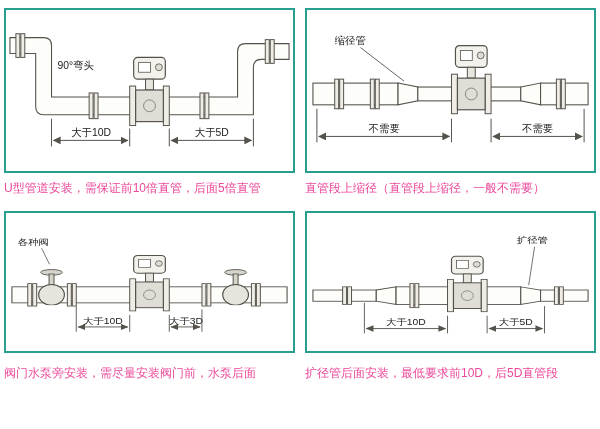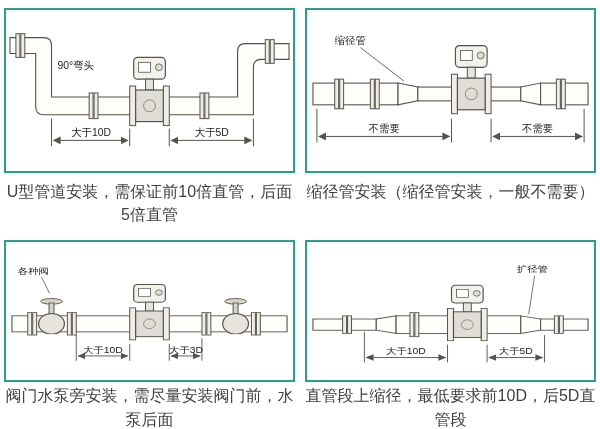--- a/index.html
+++ b/index.html
@@ -2,23 +2,23 @@
 <html style="--accent: #29A08F;"><head>
 <meta charset="utf-8">
 <style>
   *{margin:0;padding:0;box-sizing:border-box}
   html,body{width:600px;height:429px;background:#ffffff;overflow:hidden;
     font-family:"Liberation Sans","DejaVu Sans",sans-serif}
   .grid{display:grid;grid-template-columns:291px 291px;column-gap:10px;row-gap:14px;padding:8px 4px 0}
   .panel{border:2px solid var(--accent,#29a08f);background:#fff}
   .cell-top .panel{height:165px}
   .cell-bottom .panel{height:142px}
-  .caption{text-align:center;font-size:16px;color:#404040;line-height:1.45}
+  .caption{text-align:left;font-size:12px;color:#ec4899;line-height:1.45}
   .cell-top .caption{margin-top:7px}
-  .cell-bottom .caption{margin-top:2px}
+  .cell-bottom .caption{margin-top:12px}
   .panel svg{display:block;width:100%;height:100%}
   .pipe{fill:#fdfdfa;stroke:#55524c;stroke-width:1.1}
   .flange{fill:#efede6;stroke:#55524c;stroke-width:1}
   .dim{stroke:#55524c;stroke-width:1;fill:none}
   .leader{stroke:#55524c;stroke-width:0.9;fill:none}
   .svgtext{font-size:10.5px;fill:#222;font-family:"Liberation Sans","DejaVu Sans",sans-serif}
   .meter-head{fill:#f2f1eb;stroke:#55524c;stroke-width:1.2}
   .meter-display{fill:#fff;stroke:#55524c;stroke-width:.8}
   .meter-knob{fill:#dedcd4;stroke:#55524c;stroke-width:.8}
   .meter-part{fill:#e7e5dd;stroke:#55524c;stroke-width:1}
@@ -123,21 +123,21 @@
         </g>
         <g>
           <line class="dim" x1="186" y1="110" x2="186" y2="134"></line>
           <line class="dim" x1="280" y1="100" x2="280" y2="134"></line>
           <line class="dim" x1="188" y1="128" x2="278" y2="128" marker-start="url(#ah)" marker-end="url(#ah)"></line>
           <text class="svgtext" x="233" y="124" text-anchor="middle">不需要</text>
         </g>
       </svg>
     </div>
     <div class="caption">
-      <div>缩径管安装（缩径管安装，一般不需要）</div>
+      <div>直管段上缩径（直管段上缩径，一般不需要）</div>
       <div></div>
     </div>
   </div>
 
   <div class="cell cell-bottom">
     <div class="panel">
       <svg viewBox="0 0 290 172" preserveAspectRatio="none">
         <g>
           <rect class="pipe" x="6" y="92" width="278" height="20"></rect>
         </g>
@@ -205,18 +205,18 @@
         </g>
         <g>
           <line class="dim" x1="182" y1="128" x2="182" y2="150"></line>
           <line class="dim" x1="240" y1="116" x2="240" y2="150"></line>
           <line class="dim" x1="184" y1="144" x2="238" y2="144" marker-start="url(#ah)" marker-end="url(#ah)"></line>
           <text class="svgtext" x="211" y="140" text-anchor="middle">大于5D</text>
         </g>
       </svg>
     </div>
     <div class="caption">
-      <div>直管段上缩径，最低要求前10D，后5D直管段</div>
+      <div>扩径管后面安装，最低要求前10D，后5D直管段</div>
       <div></div>
     </div>
   </div>
 
 </div>
 
 </body></html>

